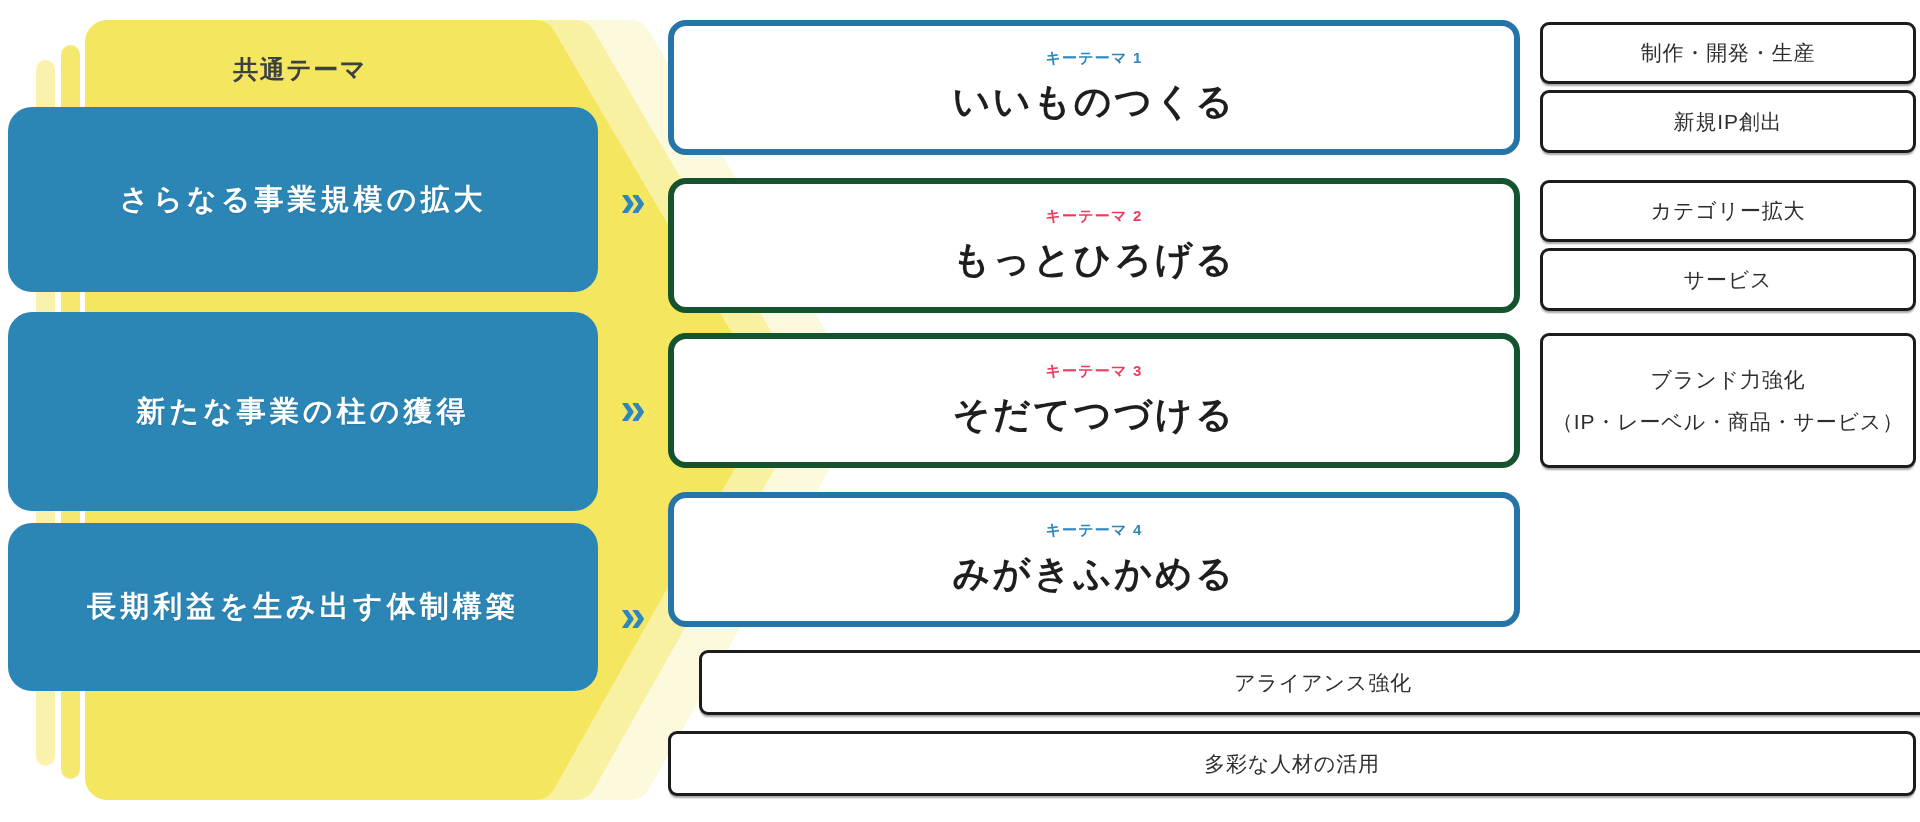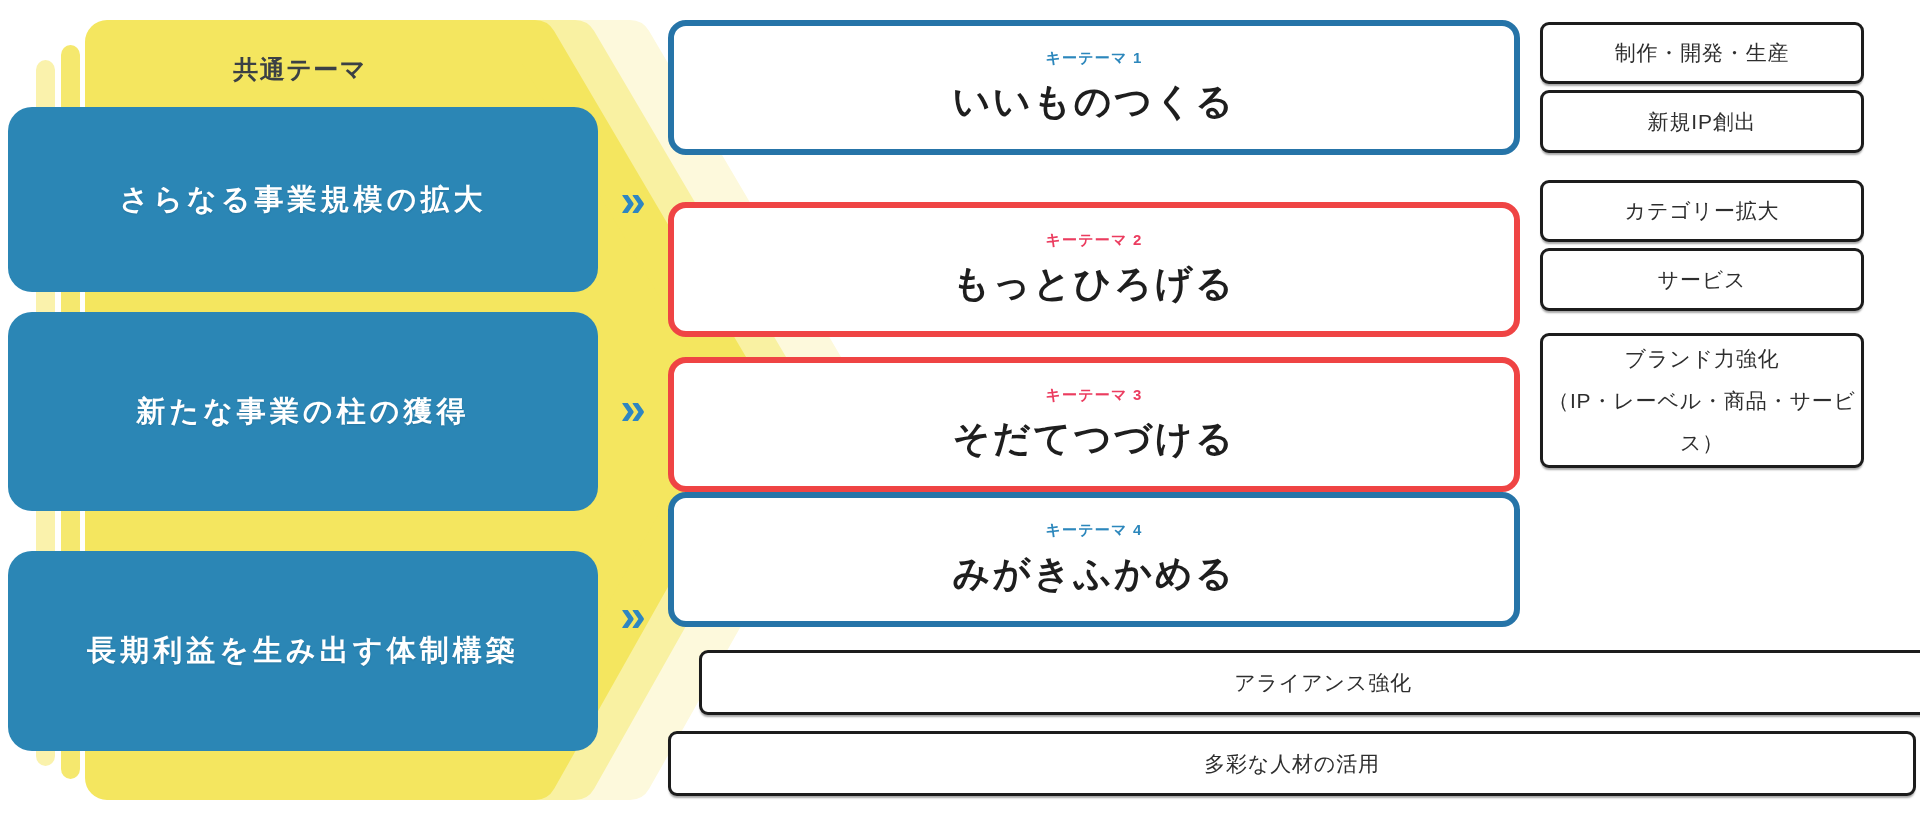--- a/index.html
+++ b/index.html
@@ -27,56 +27,56 @@
     color:#2e86c1;font-size:46px;font-weight:600;line-height:1;
   }
 
   
   .kt{
     position:absolute;left:668px;width:852px;height:135px;box-sizing:border-box;
     background:#ffffff;border-radius:18px;
     display:flex;flex-direction:column;align-items:center;justify-content:center;gap:9px;
   }
   .kt-blue{border:6px solid #2674a8;}
-  .kt-red{border:6px solid #ef4444;margin-top:24px;}
+  .kt-red{border:6px solid #14532d;}
   .kt-label{font-size:15px;font-weight:bold;letter-spacing:.08em;}
   .kt-blue .kt-label{color:#2c87bc;}
   .kt-red .kt-label{color:#eb3c5f;}
   .kt-title{font-size:37px;font-weight:bold;color:#1e1e1e;letter-spacing:.07em;}
 
   
   .obox{
     position:absolute;box-sizing:border-box;background:#ffffff;
     border:3px solid #1c1c1c;border-radius:9px;
     display:flex;flex-direction:column;align-items:center;justify-content:center;
     font-size:21px;color:#2e2e2e;letter-spacing:.04em;text-align:center;
     box-shadow:0 3px 2px -1px rgba(0,0,0,.35);
   }
   .obox .l2{line-height:2.0;}
-  .ocol{left:1540px;width:324px;}
+  .ocol{left:1540px;width:376px;}
   .wide{left:668px;width:1248px;}
 </style>
 </head>
 <body>
 
 <div class="stage">
 
   <svg class="bg" viewBox="0 0 1920 822" xmlns="http://www.w3.org/2000/svg" aria-hidden="true">
     <polygon points="217,42 630,42 842,402 630,778 217,778" fill="#FDF9DC" stroke="#FDF9DC" stroke-width="44" stroke-linejoin="round"></polygon>
     <polygon points="162,42 575,42 787,402 575,778 162,778" fill="#F9F1A2" stroke="#F9F1A2" stroke-width="44" stroke-linejoin="round"></polygon>
     <polygon points="107,42 535,42 747,402 535,778 107,778" fill="#F4E65F" stroke="#F4E65F" stroke-width="44" stroke-linejoin="round"></polygon>
     <rect x="36" y="60" width="19" height="706" rx="10" fill="#FAF2AC"></rect>
     <rect x="61" y="45" width="19" height="734" rx="10" fill="#F5E86E"></rect>
   </svg>
 
   <div class="common-header">共通テーマ</div>
 
   <div class="left-box" style="top:107px;height:185px;">さらなる事業規模の拡大</div>
   <div class="left-box" style="top:312px;height:199px;">新たな事業の柱の獲得</div>
-  <div class="left-box" style="top:523px;height:200px;margin-top:28px;">長期利益を生み出す体制構築</div>
+  <div class="left-box" style="top:523px;height:168px;">長期利益を生み出す体制構築</div>
 
   <div class="chev" style="top:170px;">»</div>
   <div class="chev" style="top:378px;">»</div>
   <div class="chev" style="top:585px;">»</div>
 
   <div class="kt kt-blue" style="top:20px;">
     <div class="kt-label">キーテーマ 1</div>
     <div class="kt-title">いいものつくる</div>
   </div>
   <div class="kt kt-red" style="top:178px;">

